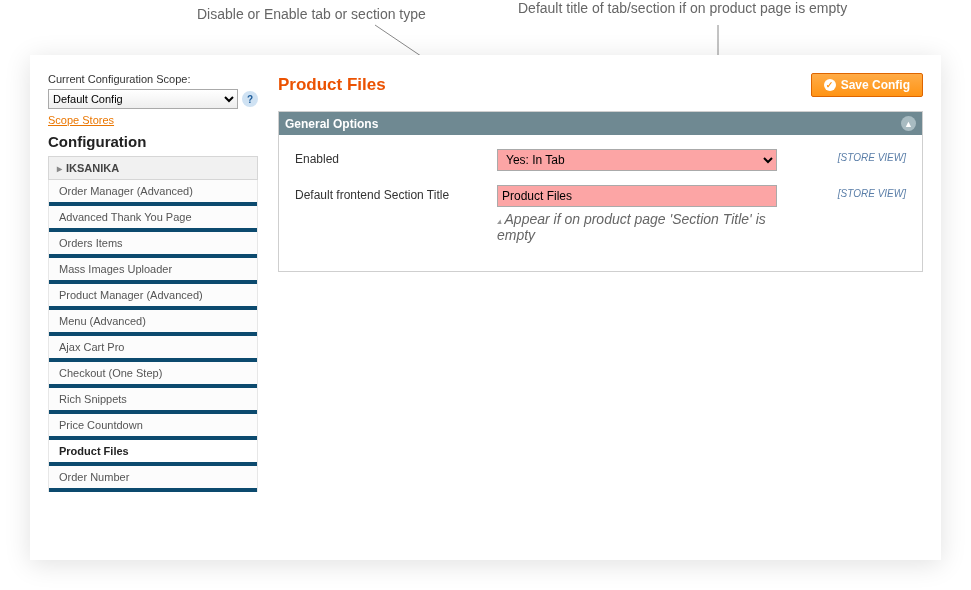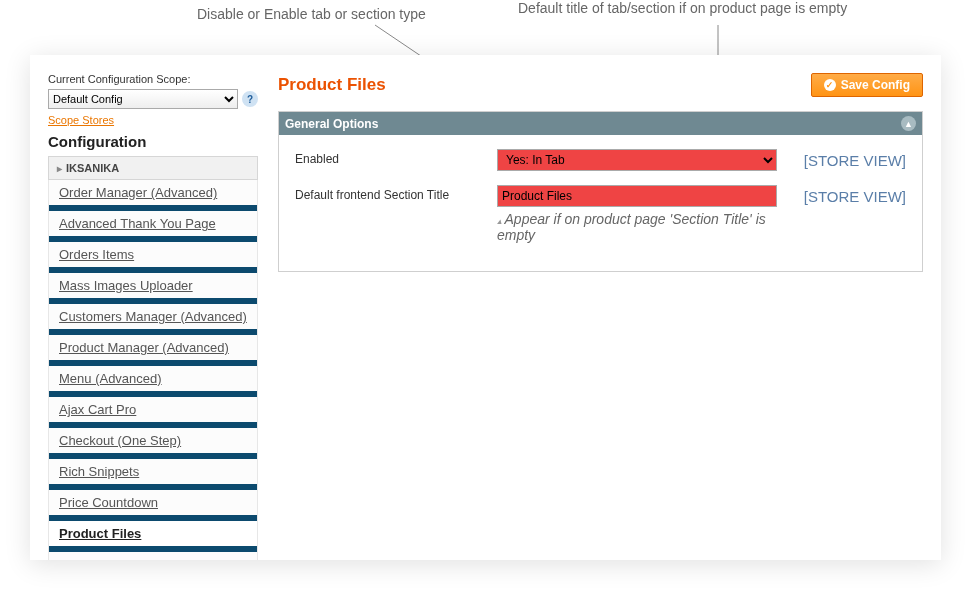--- a/index.html
+++ b/index.html
@@ -106,27 +106,26 @@
       color: #888;
       margin-right: 4px;
       font-size: 10px;
     }
     .nav-list {
       list-style: none;
       border-left: 1px solid #e7e7e7;
       border-right: 1px solid #e7e7e7;
     }
     .nav-list li {
-      border-bottom: 6px solid #0c4a6e;
+      border-bottom: 4px solid #0c4a6e;
       padding: 5px 10px;
-      font-size: 13px;
+      font-size: 11px;
       color: #555;
       cursor: pointer;
       background: #fcfcfc;
-      text-decoration: underline;
     }
     .nav-list li.active {
       font-weight: bold;
       color: #222;
       background: #fff;
     }
     .content {
       flex: 1;
       position: relative;
     }
@@ -209,39 +208,40 @@
     }
     .form-control-wrap {
       width: 280px;
     }
     .form-select, .form-input {
       width: 100%;
       font-size: 12px;
       padding: 2px 4px;
       border: 1px solid #aaa;
       height: 22px;
-      background: #ef4444;
+      background: #fca5a5;
     }
     .form-note {
       font-size: 14px;
       color: #666;
       margin-top: 4px;
       font-style: italic;
     }
     .form-note::before {
       content: "▴";
       color: #999;
       margin-right: 3px;
       font-size: 9px;
     }
     .scope-note {
       margin-left: auto;
       color: #5a7ea8;
-      font-size: 15px;
+      font-size: 10px;
       padding-top: 3px;
+      font-style: italic;
     }
     svg.callout {
       position: absolute;
       top: 0;
       left: 0;
       pointer-events: none;
     }
   </style>
 </head>
 <body>
@@ -268,21 +268,20 @@
     </div>
     <a class="manage-stores">Scope Stores</a>
 
     <div class="config-title">Configuration</div>
     <div class="nav-group-header">IKSANIKA</div>
     <ul class="nav-list" id="nav-list">
         <li>Order Manager (Advanced)</li>
         <li>Advanced Thank You Page</li>
         <li>Orders Items</li>
         <li>Mass Images Uploader</li>
-        <li>Customers Manager (Advanced)</li>
         <li>Product Manager (Advanced)</li>
         <li>Menu (Advanced)</li>
         <li>Ajax Cart Pro</li>
         <li>Checkout (One Step)</li>
         <li>Rich Snippets</li>
         <li>Price Countdown</li>
         <li class="active">Product Files</li>
         <li>Order Number</li>
       </ul>
   </div>

